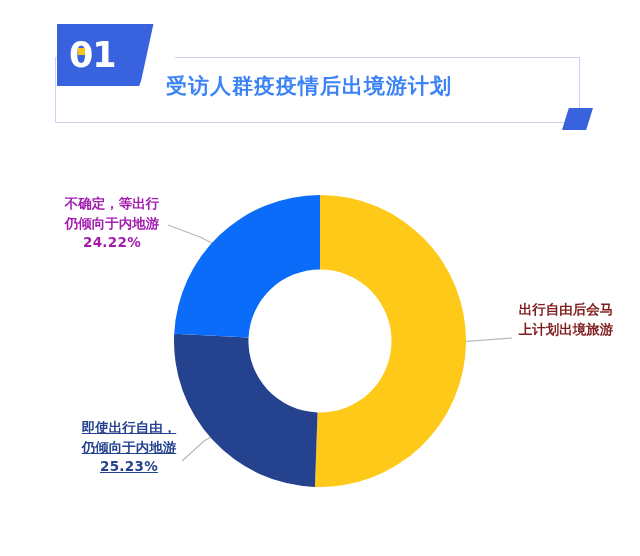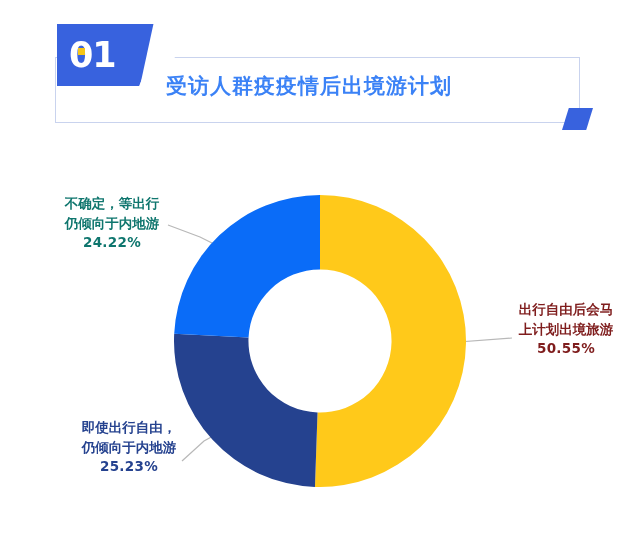--- a/index.html
+++ b/index.html
@@ -116,26 +116,27 @@
     font-family:"DejaVu Sans","Liberation Sans",sans-serif;
   }
   .lbl .pct{
     display:block;
     font-family:"DejaVu Sans","Liberation Sans",sans-serif;
     letter-spacing:0.3px;
   }
   #label-uncertain{
     left:38px; top:44px;
     width:148px;
-    color:#0f766e;
+    color:#a21caf;
   }
   #label-domestic{
     left:46px; top:268px;
     width:166px;
     color:#25428F;
+    text-decoration:underline;
   }
   #label-outbound{
     left:496px; top:150px;
     width:140px;
     color:#7f1d1d;
     text-align:center;
   }
 </style>
 </head>
 <body>
@@ -187,16 +188,15 @@
 
   <div class="lbl" id="label-domestic">
     <span>即使出行自由，</span><br>
     <span>仍倾向于内地游</span>
     <span class="pct">25.23%</span>
   </div>
 
   <div class="lbl" id="label-outbound">
     <span>出行自由后会马</span><br>
     <span>上计划出境旅游</span>
-    <span class="pct">50.55%</span>
   </div>
 
 </div>
 
 </body></html>

